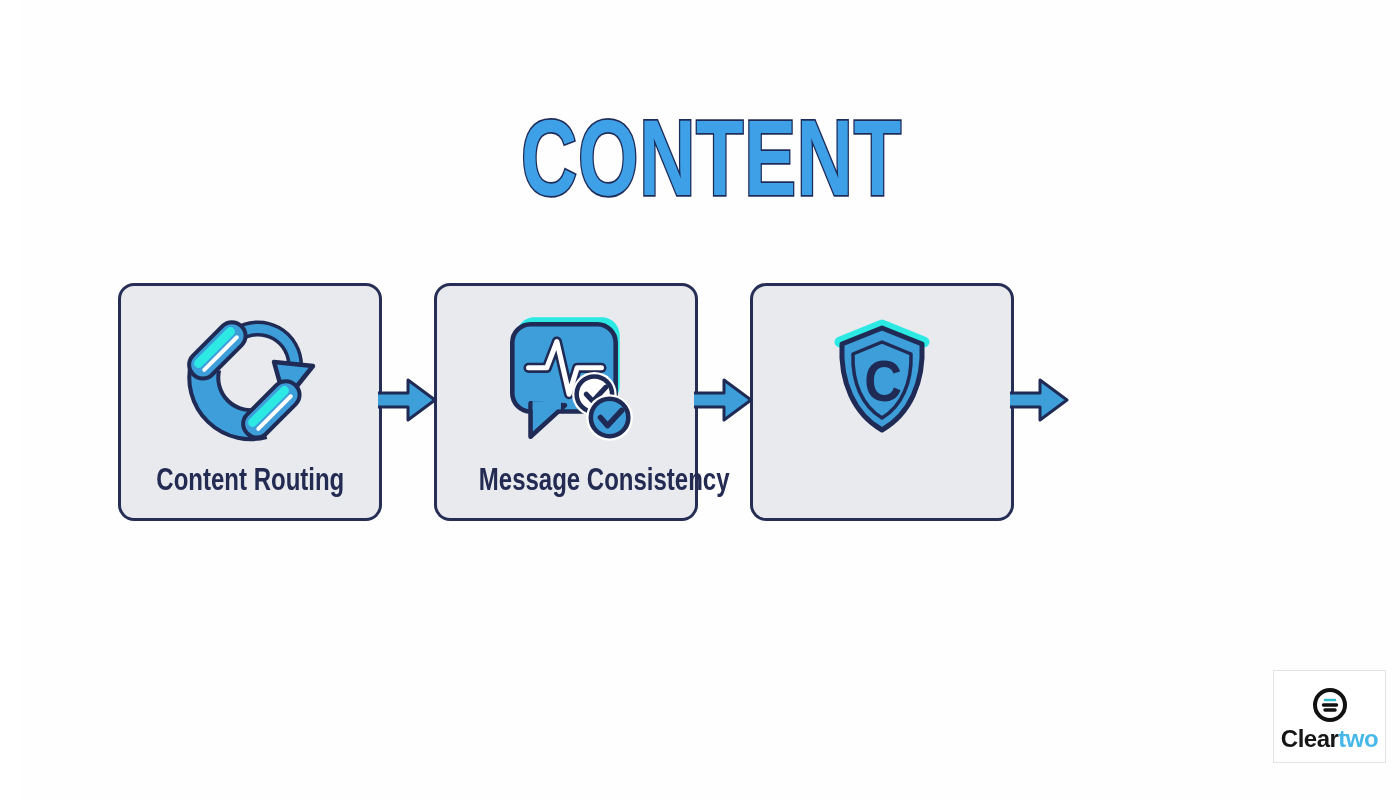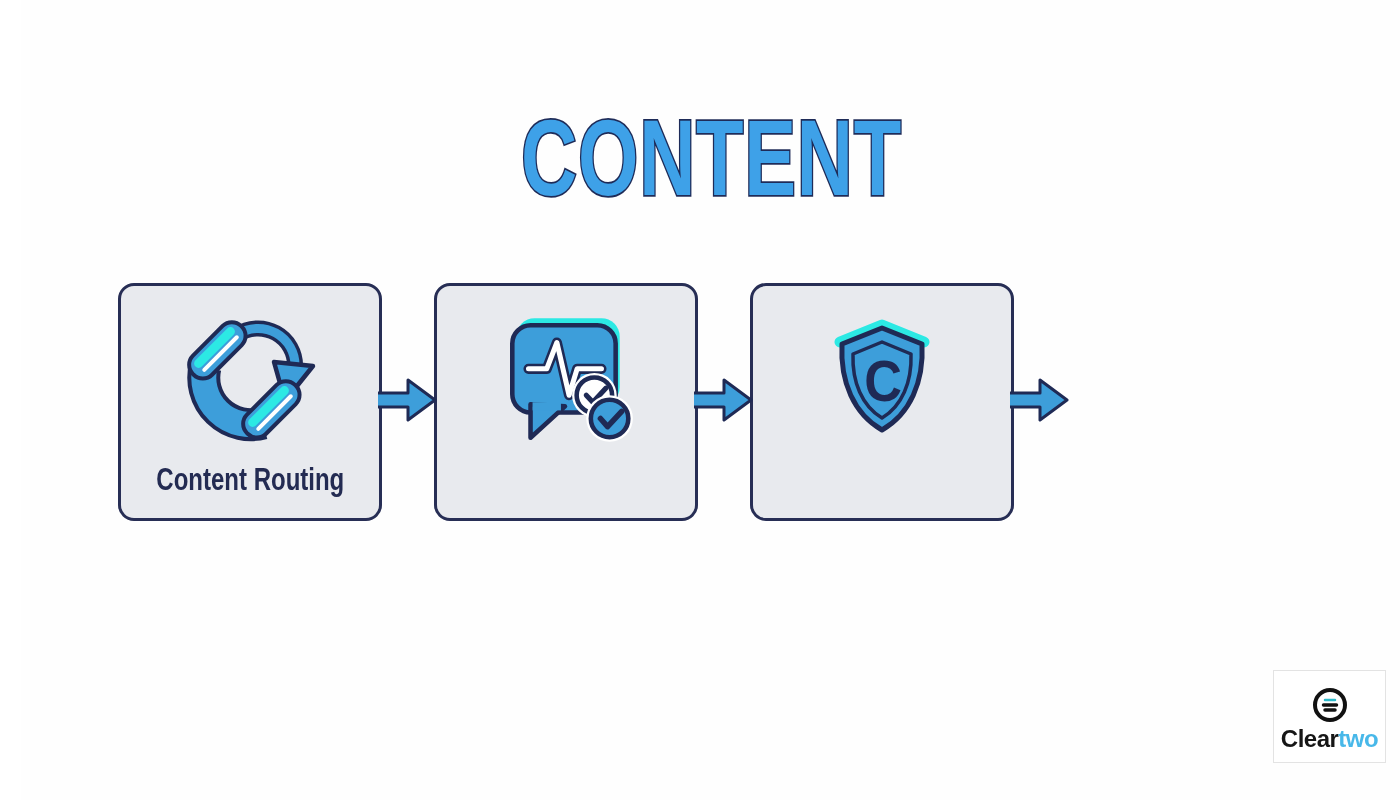--- a/index.html
+++ b/index.html
@@ -177,20 +177,23 @@
 
           <circle cx="103" cy="89" r="22" fill="#ffffff"></circle>
           <circle cx="103" cy="89" r="17.5" fill="#ffffff" stroke="#1F2A55" stroke-width="4.5"></circle>
           <path d="M95 89 l6.5 7 l13 -14" fill="none" stroke="#1F2A55" stroke-width="5" stroke-linecap="round" stroke-linejoin="round"></path>
 
           <circle cx="118" cy="112" r="23" fill="#ffffff"></circle>
           <circle cx="118" cy="112" r="18.5" fill="#3D9EDA" stroke="#1F2A55" stroke-width="4.5"></circle>
           <path d="M109 112 l7 8 l14 -15" fill="none" stroke="#1F2A55" stroke-width="5.5" stroke-linecap="round" stroke-linejoin="round"></path>
         </svg>
       </div>
+      <div class="label-wrap">
+        <span>Message Consistency</span>
+      </div>
     </div>
 
     <div class="arrow-slot">
       <svg width="60" height="46" viewBox="0 0 60 46">
         <path d="M-2 16 H30 V3 L57 23 L30 43 V30 H-2 Z" fill="#3D9EDA" stroke="#1F2A55" stroke-width="3" stroke-linejoin="round"></path>
       </svg>
     </div>
 
     <div class="card">
       <div class="icon-wrap">

